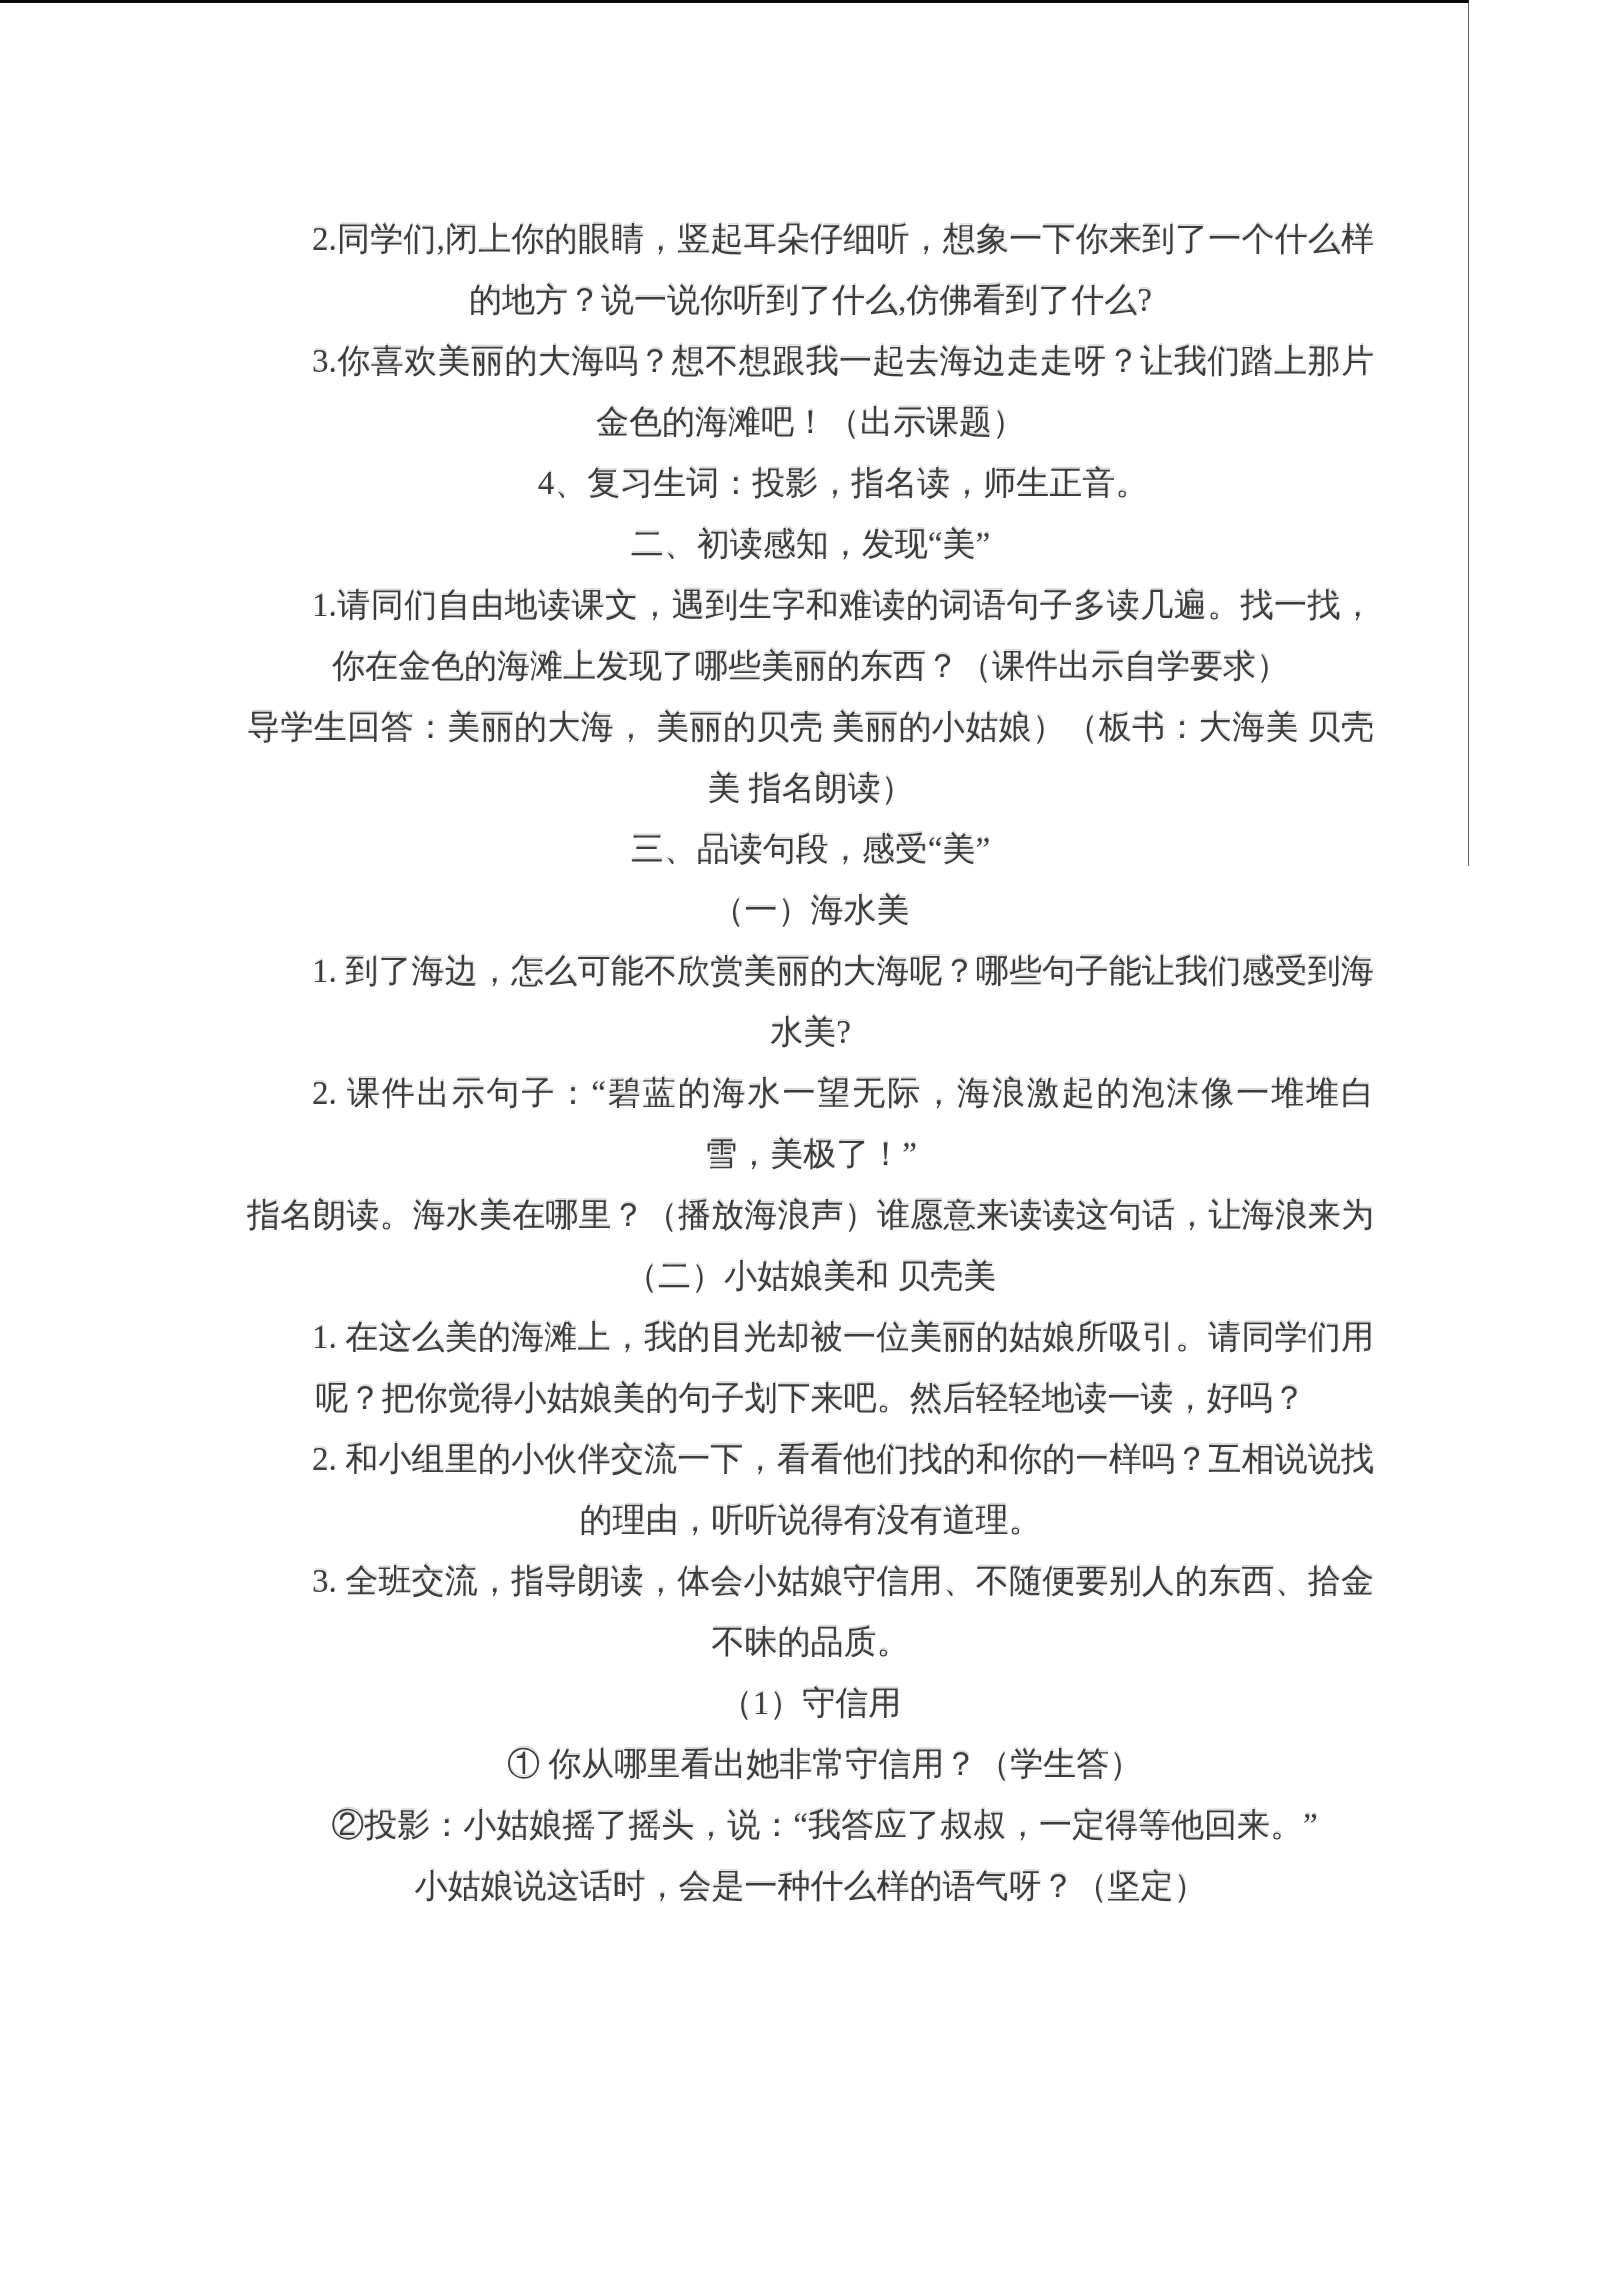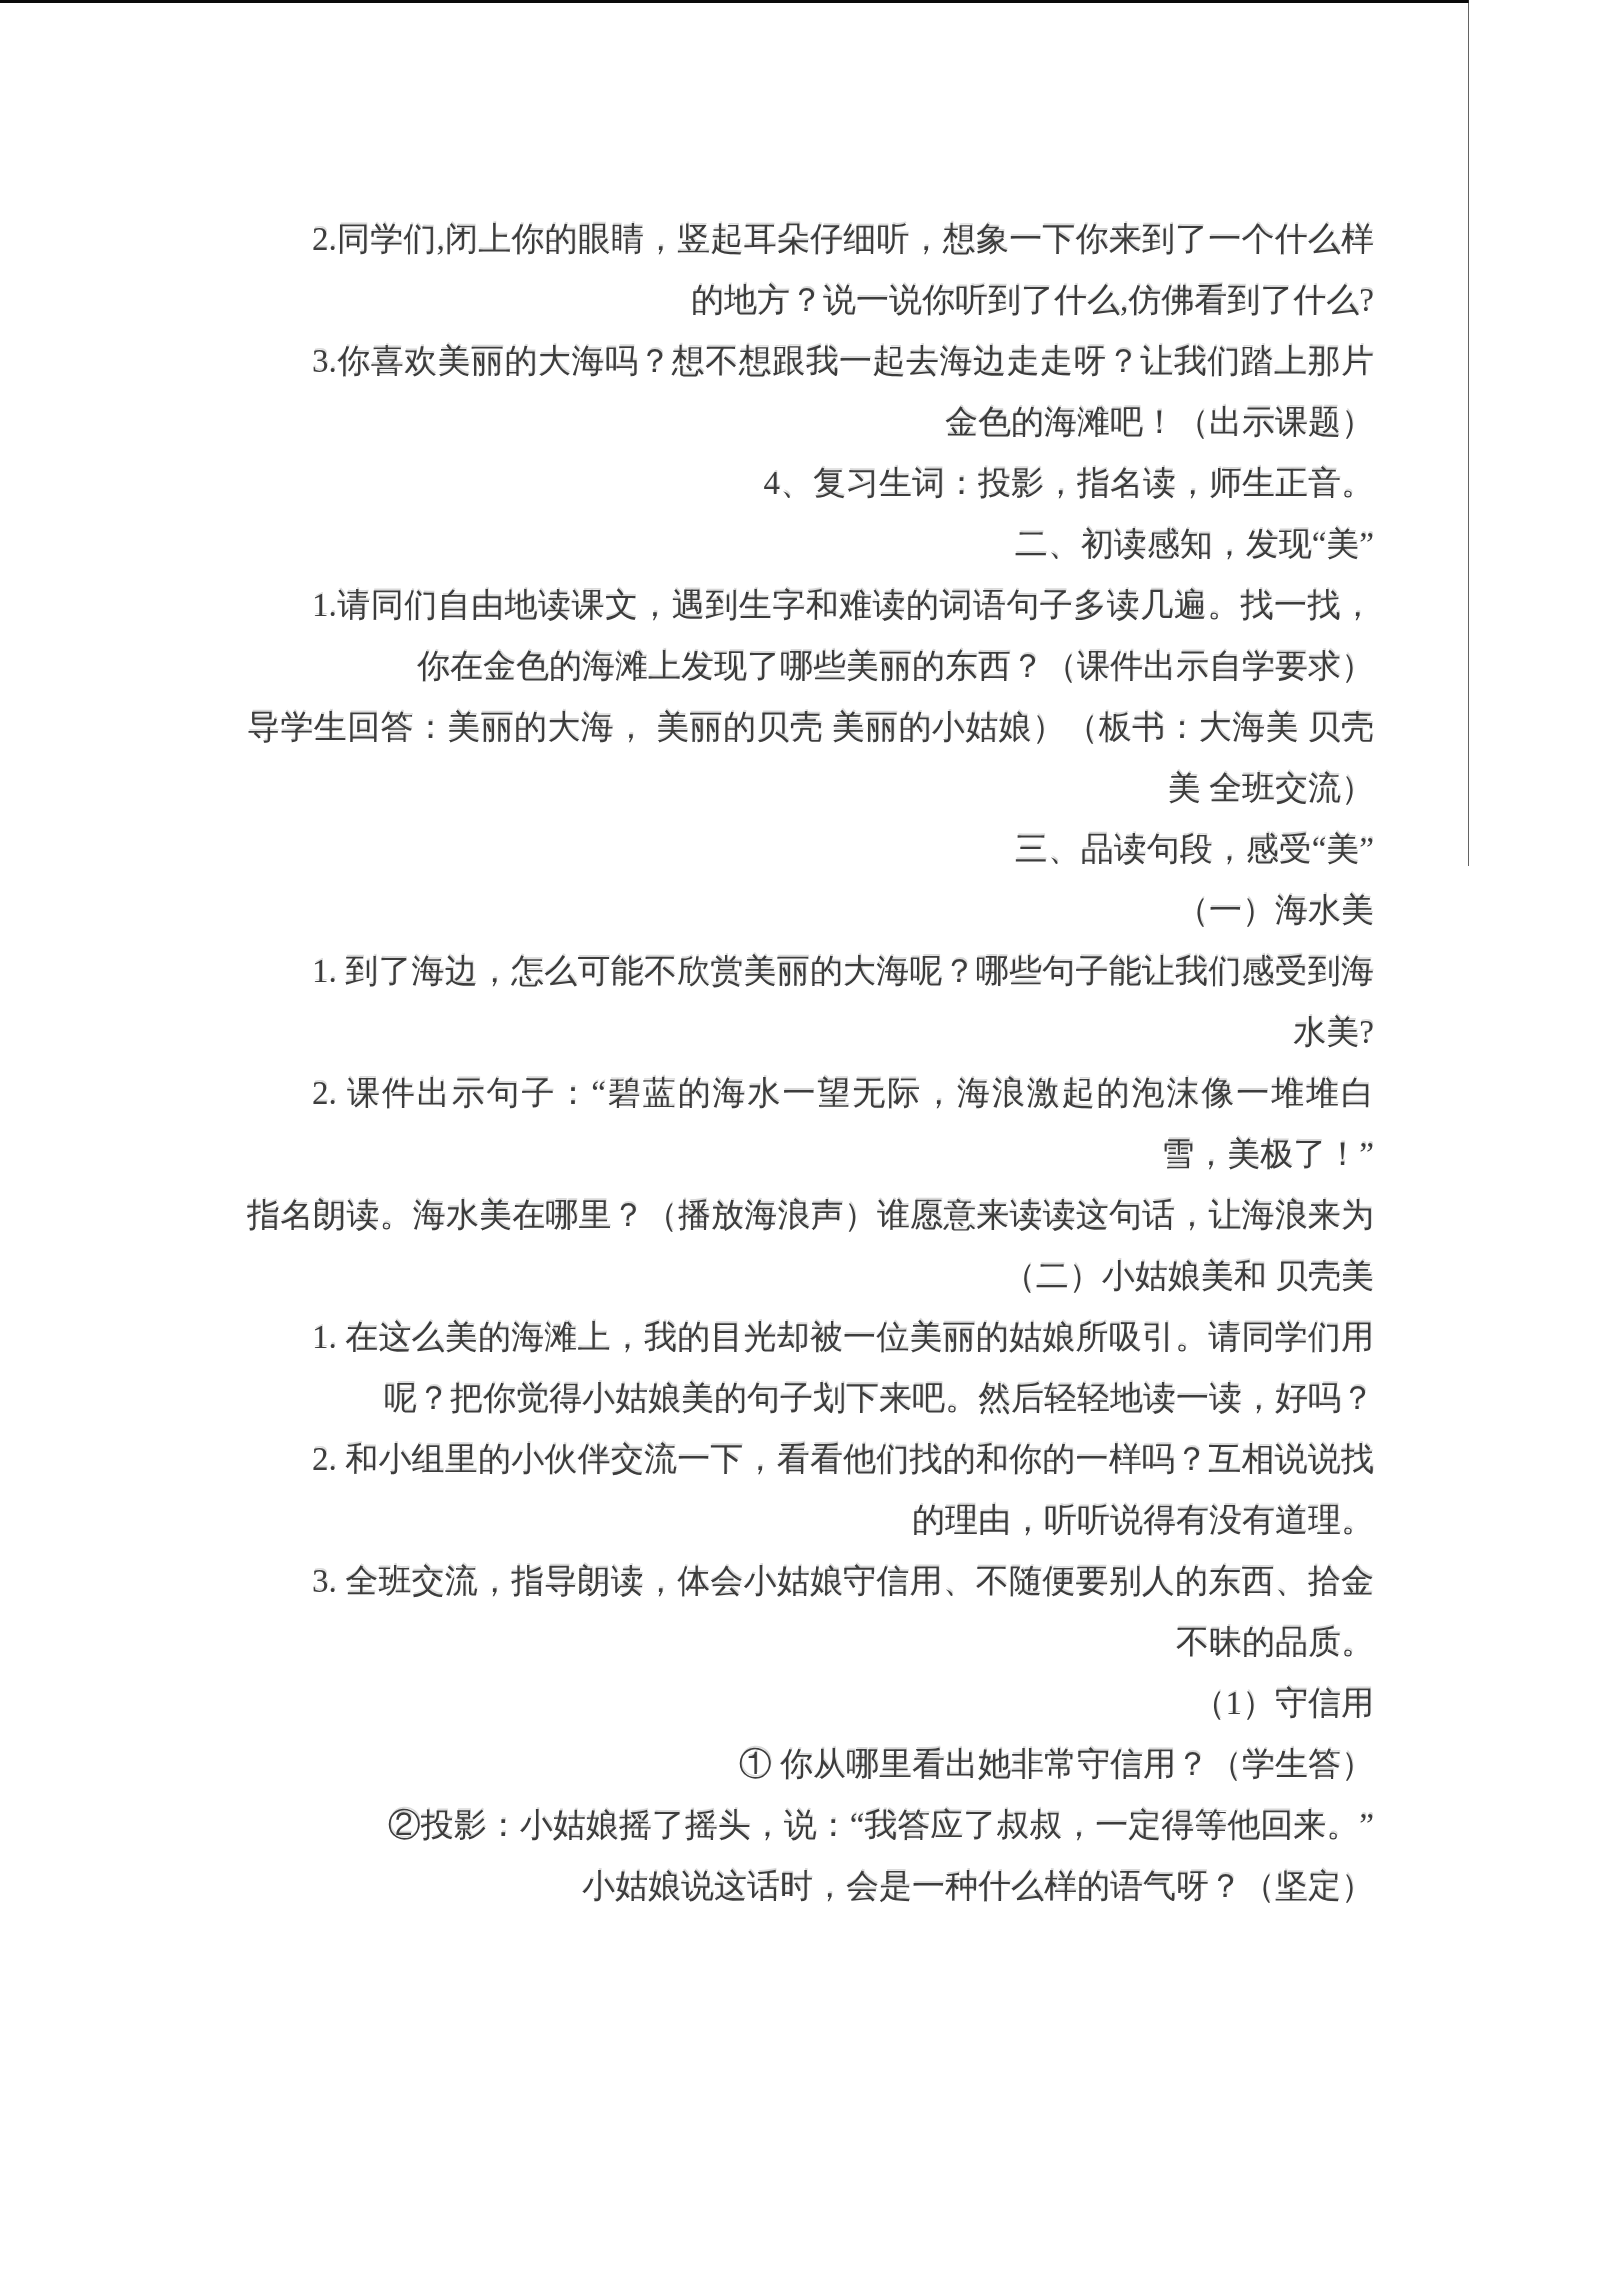--- a/index.html
+++ b/index.html
@@ -36,21 +36,21 @@
     top: 209px;
     width: 1127px;
   }
   .ln {
     height: 61px;
     line-height: 61px;
     font-size: 33px;
     color: #3c3c3c;
     text-shadow: 0.7px -2px 0 rgba(175,175,175,0.45);
     white-space: nowrap;
-    text-align: right;
+    text-align: center;
   }
   .ln.j {
     white-space: normal;
     text-align: justify;
     text-align-last: justify;
   }
   .ln.i2 { padding-left: 65px; }
   .ln.i1 { padding-left: 28px; }
 </style>
 </head>
@@ -63,21 +63,21 @@
   <div class="textblock">
     <div class="ln i2 j">2.同学们,闭上你的眼睛，竖起耳朵仔细听，想象一下你来到了一个什么样</div>
     <div class="ln">的地方？说一说你听到了什么,仿佛看到了什么?</div>
     <div class="ln i2 j">3.你喜欢美丽的大海吗？想不想跟我一起去海边走走呀？让我们踏上那片</div>
     <div class="ln">金色的海滩吧！（出示课题）</div>
     <div class="ln i2">4、复习生词：投影，指名读，师生正音。</div>
     <div class="ln">二、初读感知，发现“美”</div>
     <div class="ln i2 j">1.请同们自由地读课文，遇到生字和难读的词语句子多读几遍。找一找，</div>
     <div class="ln">你在金色的海滩上发现了哪些美丽的东西？（课件出示自学要求）</div>
     <div class="ln j">导学生回答：美丽的大海， 美丽的贝壳 美丽的小姑娘）（板书：大海美 贝壳</div>
-    <div class="ln">美 全班交流）</div>
+    <div class="ln">美 指名朗读）</div>
     <div class="ln">三、品读句段，感受“美”</div>
     <div class="ln">（一）海水美</div>
     <div class="ln i2 j">1. 到了海边，怎么可能不欣赏美丽的大海呢？哪些句子能让我们感受到海</div>
     <div class="ln">水美?</div>
     <div class="ln i2 j">2. 课件出示句子：“碧蓝的海水一望无际，海浪激起的泡沫像一堆堆白</div>
     <div class="ln">雪，美极了！”</div>
     <div class="ln j">指名朗读。海水美在哪里？（播放海浪声）谁愿意来读读这句话，让海浪来为</div>
     <div class="ln">（二）小姑娘美和 贝壳美</div>
     <div class="ln i2 j">1. 在这么美的海滩上，我的目光却被一位美丽的姑娘所吸引。请同学们用</div>
     <div class="ln">呢？把你觉得小姑娘美的句子划下来吧。然后轻轻地读一读，好吗？</div>

